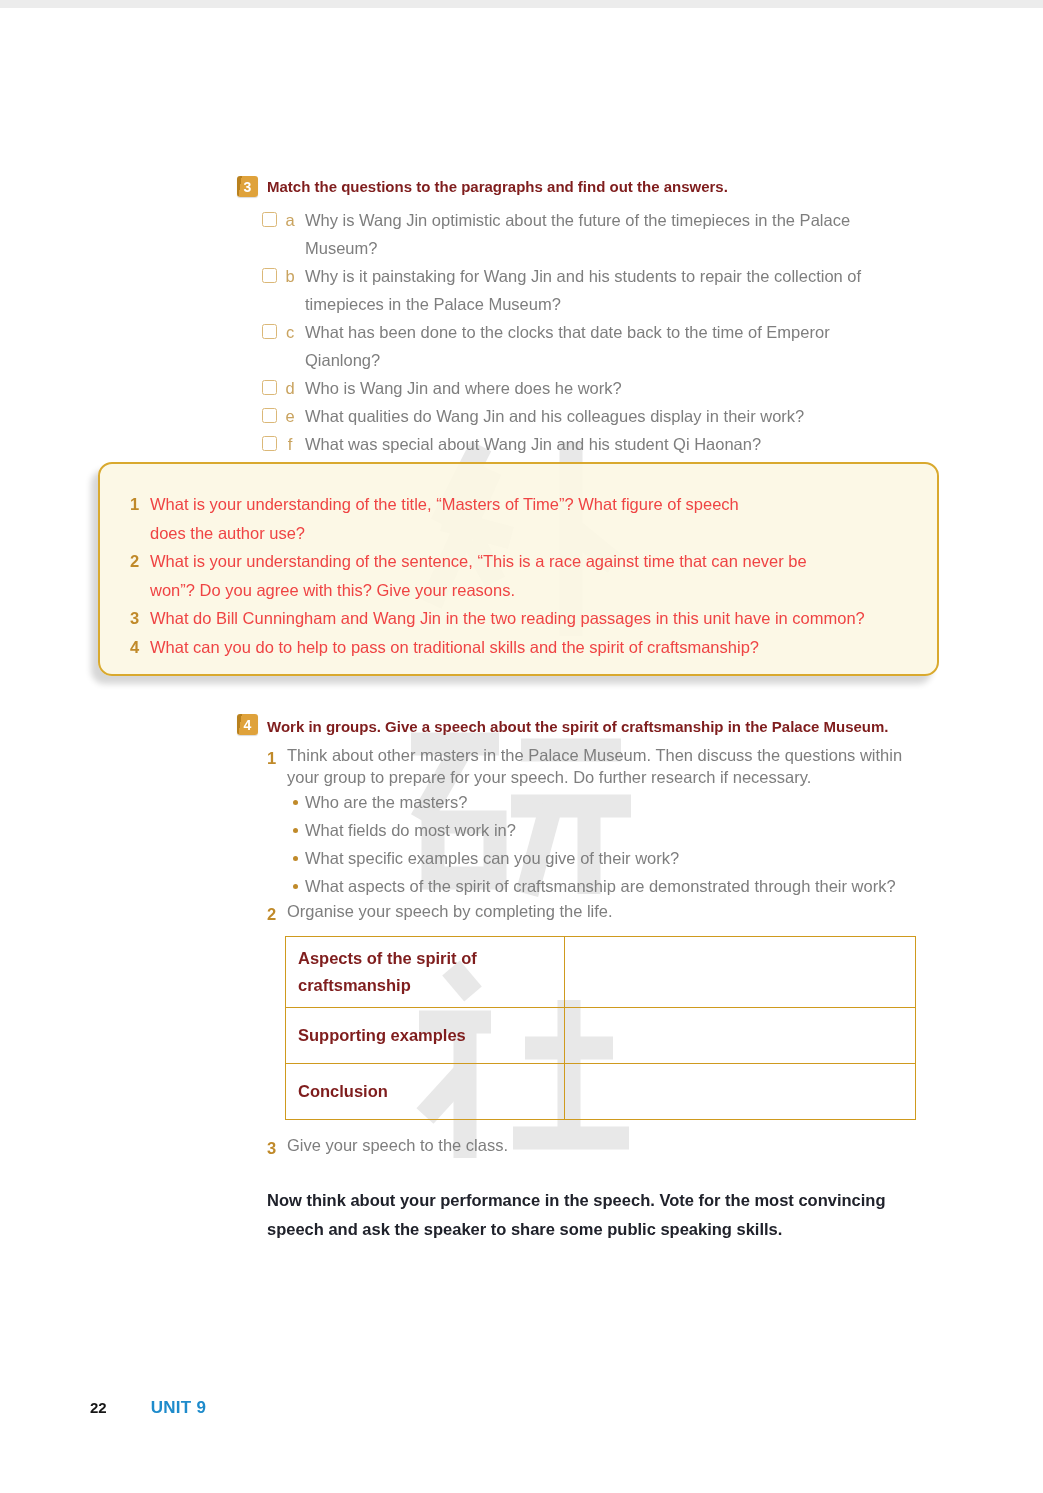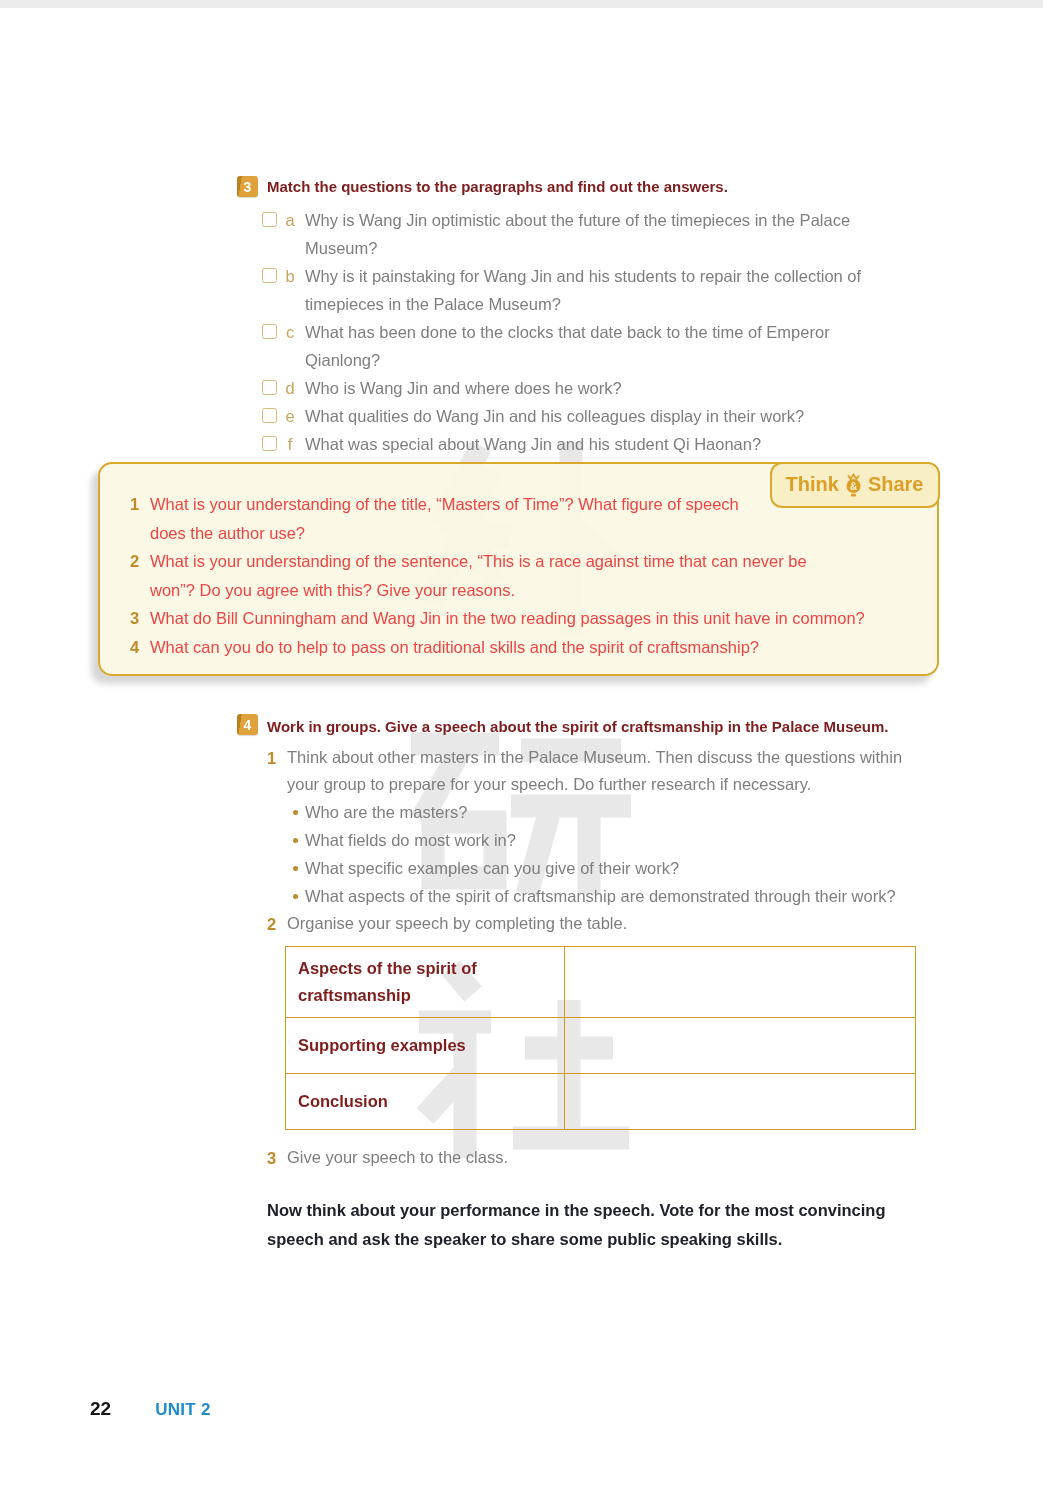--- a/index.html
+++ b/index.html
@@ -52,42 +52,42 @@
   .ts-questions { list-style:none; margin:0; padding:26px 20px 0 30px; }
   .ts-q { display:flex; align-items:flex-start; }
   .ts-num { flex:0 0 13px; margin-right:7px; color:#c08a2a; font-weight:bold; font-size:16.5px; line-height:28.5px; }
   .ts-text { color:#ef4444; font-size:16.5px; line-height:28.5px; }
   .wq1 { max-width:620px; } .wq2 { max-width:660px; } .wq3 { max-width:790px; } .wq4 { max-width:790px; }
 
   
   .steps { list-style:none; margin:2px 0 0 0; padding:0; }
   .step { display:flex; align-items:flex-start; margin-left:30px; }
   .step-num { flex:0 0 13px; margin-right:7px; color:#c08a2a; font-weight:bold; font-size:16.5px; line-height:28px; }
-  .step-text { color:#7e7e7e; font-size:16.5px; line-height:27px; max-width:620px; }
+  .step-text { color:#7e7e7e; font-size:16.5px; line-height:22px; max-width:620px; }
   .bullets { list-style:none; margin:0; padding:0 0 0 6px; }
   .bullet { display:flex; align-items:flex-start; }
   .dot { flex:0 0 5px; width:5px; height:5px; border-radius:50%; background:#c08a2a; margin:12px 7px 0 0; }
   .bullet-text { color:#7e7e7e; font-size:16.5px; line-height:28px; max-width:620px; }
 
   
   table.plan { border-collapse:collapse; margin:8px 0 0 48px; table-layout:fixed; }
   .plan th, .plan td { border:1.7px solid #cf9a1e; }
   .plan th {
     width:254px; text-align:left; vertical-align:middle; padding:8px 12px;
     color:#7f1d1d; font-size:16.5px; line-height:27px; font-weight:bold; background:transparent;
   }
   .plan td { width:348px; background:transparent; }
   .plan tr { height:56px; }
   .step3 { margin-top:14px; }
 
   .note { margin:24px 0 0 30px; max-width:640px; color:#20222b; font-size:16.5px; font-weight:bold; line-height:29px; }
 
   
   .footer { position:absolute; left:90px; top:1398px; display:flex; align-items:baseline; }
-  .pagenum { font-size:19px; font-weight:bold; color:#161616; }
+  .pagenum { font-size:15px; font-weight:bold; color:#161616; }
   .unit { margin-left:44px; font-size:17px; font-weight:bold; color:#1e8bcb; letter-spacing:0.3px; }
 </style>
 </head>
 <body>
 
 <div class="page">
   <div class="topstrip"></div>
 
   <svg class="watermark" width="230" height="740" viewBox="0 0 230 740" aria-hidden="true">
     <g fill="none" stroke="#e8e8e8" stroke-width="23" stroke-linecap="butt">
@@ -154,30 +154,20 @@
       </li>
       <li class="match-item">
         <span class="checkbox"></span>
         <span class="letter">f</span>
         <span class="match-text">What was special about Wang Jin and his student Qi Haonan?</span>
       </li>
     </ul>
   </section>
 
   <section class="ts-box">
-    <div class="ts-tab">
-      <span>Think</span>
-      <svg width="21" height="26" viewBox="0 0 21 26" aria-hidden="true">
-        <path d="M5.5 4 L7.5 7 L10.5 2.5 L13.5 7 L15.5 4" fill="none" stroke="#dd9e26" stroke-width="1.8" stroke-linecap="round"></path>
-        <circle cx="10.5" cy="14" r="7" fill="#dd9e26"></circle>
-        <text x="10.5" y="17.8" text-anchor="middle" font-size="10.5" font-weight="bold" fill="#fbf3d6" font-family="Liberation Sans, sans-serif">&amp;</text>
-        <rect x="8" y="21.8" width="5" height="2.8" rx="1.2" fill="#dd9e26"></rect>
-      </svg>
-      <span>Share</span>
-    </div>
     <ol class="ts-questions">
       <li class="ts-q">
         <span class="ts-num">1</span>
         <span class="ts-text wq1">What is your understanding of the title, “Masters of Time”? What figure of speech does the author use?</span>
       </li>
       <li class="ts-q">
         <span class="ts-num">2</span>
         <span class="ts-text wq2">What is your understanding of the sentence, “This is a race against time that can never be won”? Do you agree with this? Give your reasons.</span>
       </li>
       <li class="ts-q">
@@ -217,21 +207,21 @@
             </li>
             <li class="bullet">
               <span class="dot"></span>
               <span class="bullet-text">What aspects of the spirit of craftsmanship are demonstrated through their work?</span>
             </li>
           </ul>
         </div>
       </li>
       <li class="step">
         <span class="step-num">2</span>
-        <span class="step-text">Organise your speech by completing the table.</span>
+        <span class="step-text">Organise your speech by completing the life.</span>
       </li>
     </ol>
 
     <table class="plan">
       <tbody>
         <tr>
           <th>Aspects of the spirit of craftsmanship</th>
           <td></td>
         </tr>
         <tr>
@@ -248,15 +238,15 @@
     <div class="step step3">
       <span class="step-num">3</span>
       <span class="step-text">Give your speech to the class.</span>
     </div>
 
     <p class="note">Now think about your performance in the speech. Vote for the most convincing speech and ask the speaker to share some public speaking skills.</p>
   </section>
 
   <div class="footer">
     <span class="pagenum">22</span>
-    <span class="unit">UNIT 2</span>
+    <span class="unit">UNIT 9</span>
   </div>
 </div>
 
 </body></html>

